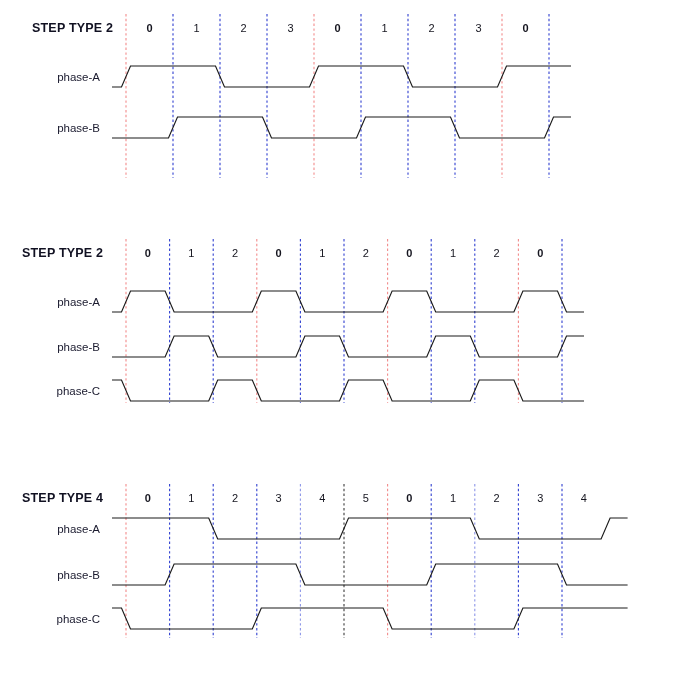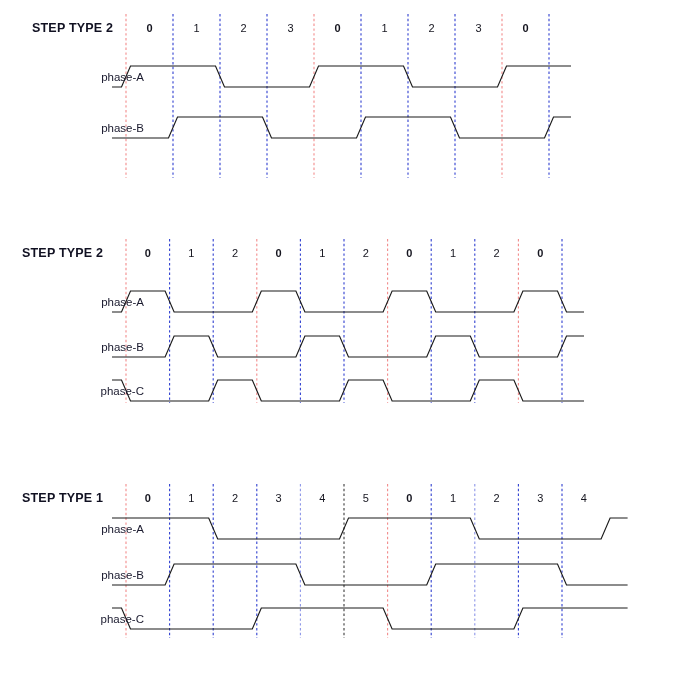--- a/index.html
+++ b/index.html
@@ -33,21 +33,20 @@
   }
   .step-label.bold{ font-weight:bold; }
 
   .phase-label{
     position:absolute;
     font-size:11.5px;
     color:#1a1a2e;
     text-align:right;
     white-space:nowrap;
     transform:translateY(-50%);
-    padding-left:44px;
   }
 
   svg.wave{ position:absolute; left:0; top:0; overflow:visible; }
   .gridline{ stroke-width:1.1; stroke-dasharray:2.4 2.4; }
   .wavepath{ fill:none; stroke:#1a1a1a; stroke-width:1.15; stroke-linejoin:miter; stroke-linecap:butt; }
 </style>
 </head>
 <body>
 
 <div class="diagram" id="diagram-0">
@@ -104,21 +103,21 @@
     <div class="step-label" style="left: 365.8px; top: 22px;">2</div>
     <div class="step-label bold" style="left: 409.4px; top: 22px;">0</div>
     <div class="step-label" style="left: 453px; top: 22px;">1</div>
     <div class="step-label" style="left: 496.6px; top: 22px;">2</div>
     <div class="step-label bold" style="left: 540.2px; top: 22px;">0</div>
     <div class="phase-label" style="left: 0px; width: 100px; top: 76.5px;">phase-A</div>
     <div class="phase-label" style="left: 0px; width: 100px; top: 121.5px;">phase-B</div>
     <div class="phase-label" style="left: 0px; width: 100px; top: 165.5px;">phase-C</div>
   </div>
 <div class="diagram" id="diagram-2">
-    <div class="title" style="left: 22px; top: 21px;">STEP TYPE 1</div>
+    <div class="title" style="left: 22px; top: 21px;">STEP TYPE 4</div>
     <svg class="wave" width="674" height="185">
       <line x1="126" x2="126" y1="14" y2="168" stroke="#F28A8A" class="gridline"></line>
       <line x1="169.6" x2="169.6" y1="14" y2="168" stroke="#2F3FD0" class="gridline"></line>
       <line x1="213.2" x2="213.2" y1="14" y2="168" stroke="#2F3FD0" class="gridline"></line>
       <line x1="256.8" x2="256.8" y1="14" y2="168" stroke="#2F3FD0" class="gridline"></line>
       <line x1="300.4" x2="300.4" y1="14" y2="168" stroke="#8C95E8" class="gridline"></line>
       <line x1="344" x2="344" y1="14" y2="168" stroke="#3A3A3A" class="gridline"></line>
       <line x1="387.6" x2="387.6" y1="14" y2="168" stroke="#F28A8A" class="gridline"></line>
       <line x1="431.2" x2="431.2" y1="14" y2="168" stroke="#2F3FD0" class="gridline"></line>
       <line x1="474.8" x2="474.8" y1="14" y2="168" stroke="#8C95E8" class="gridline"></line>

